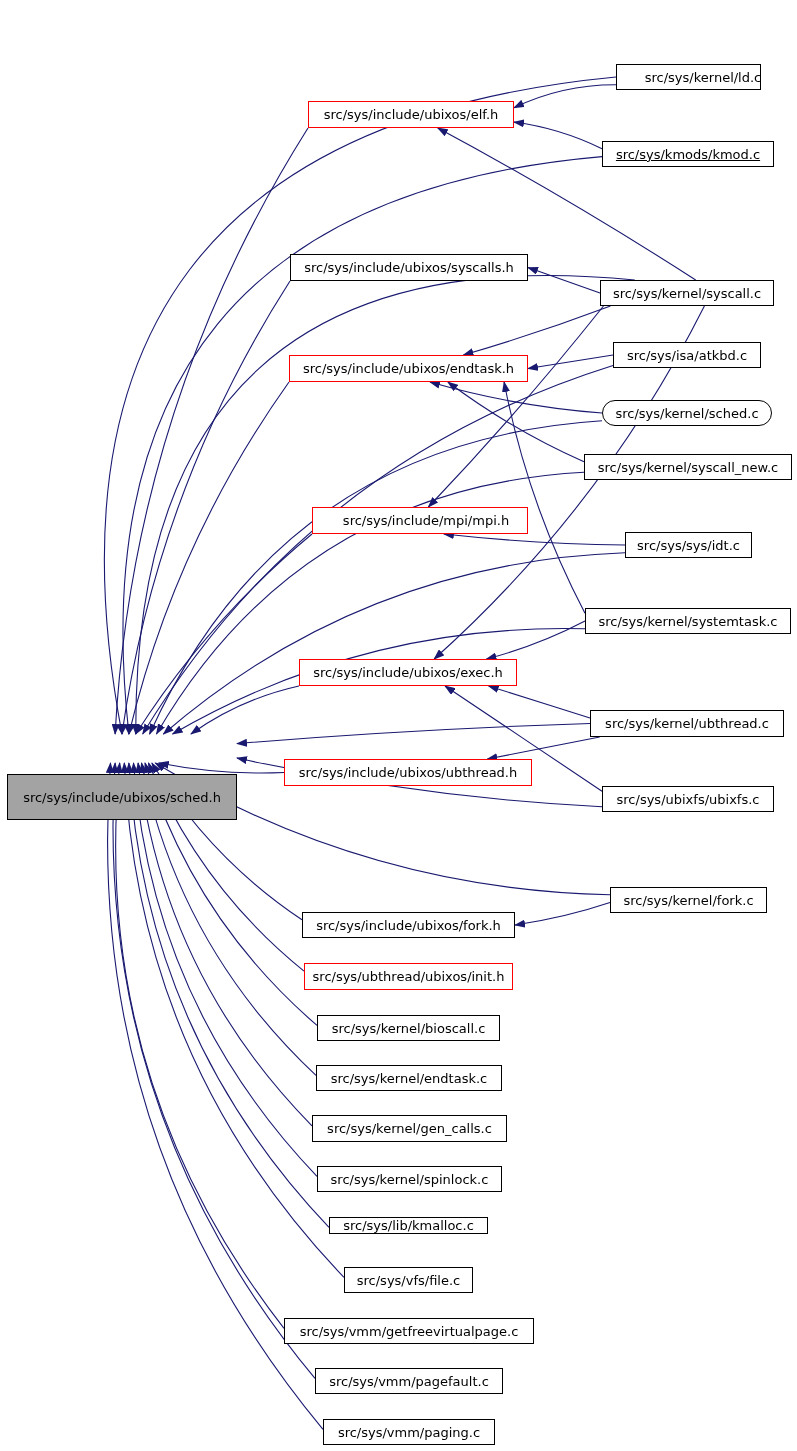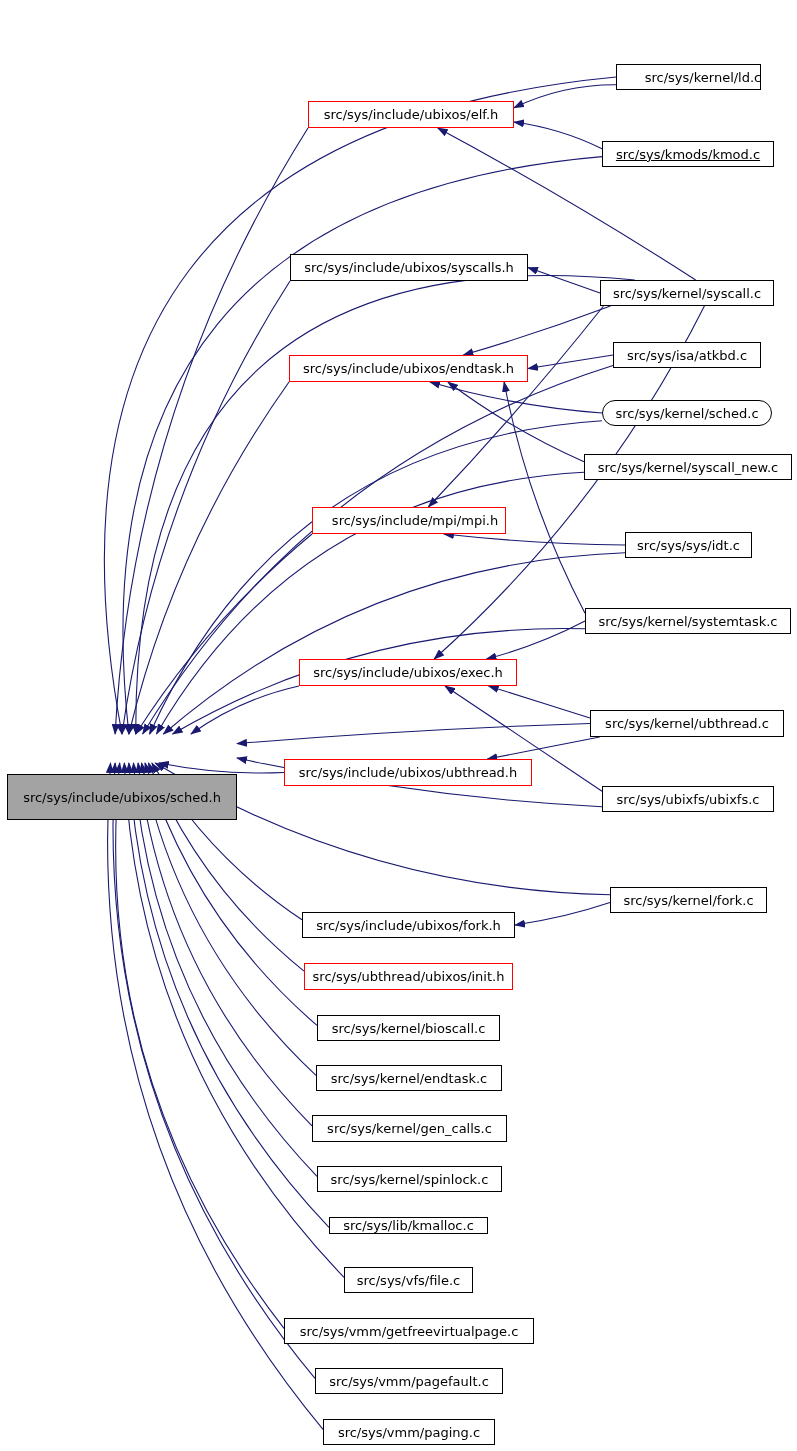--- a/index.html
+++ b/index.html
@@ -102,21 +102,21 @@
       </div>
       <div class="node" style="left: 289px; top: 355px; width: 239px; height: 27px; border-color: rgb(255, 0, 0); background: rgb(255, 255, 255);">
         <span>src/sys/include/ubixos/endtask.h</span>
       </div>
       <div class="node" style="left: 602px; top: 400px; width: 170px; height: 26px; border-color: rgb(0, 0, 0); background: rgb(255, 255, 255); border-radius: 13px;">
         <span>src/sys/kernel/sched.c</span>
       </div>
       <div class="node" style="left: 584px; top: 454px; width: 208px; height: 26px; border-color: rgb(0, 0, 0); background: rgb(255, 255, 255);">
         <span>src/sys/kernel/syscall_new.c</span>
       </div>
-      <div class="node" style="left: 312px; top: 507px; width: 194px; height: 27px; border-color: rgb(255, 0, 0); background: rgb(255, 255, 255); padding-left: 12px;">
+      <div class="node" style="left: 312px; top: 507px; width: 216px; height: 27px; border-color: rgb(255, 0, 0); background: rgb(255, 255, 255); padding-left: 12px;">
         <span>src/sys/include/mpi/mpi.h</span>
       </div>
       <div class="node" style="left: 625px; top: 532px; width: 127px; height: 26px; border-color: rgb(0, 0, 0); background: rgb(255, 255, 255);">
         <span>src/sys/sys/idt.c</span>
       </div>
       <div class="node" style="left: 585px; top: 608px; width: 206px; height: 26px; border-color: rgb(0, 0, 0); background: rgb(255, 255, 255);">
         <span>src/sys/kernel/systemtask.c</span>
       </div>
       <div class="node" style="left: 299px; top: 659px; width: 218px; height: 27px; border-color: rgb(255, 0, 0); background: rgb(255, 255, 255);">
         <span>src/sys/include/ubixos/exec.h</span>

